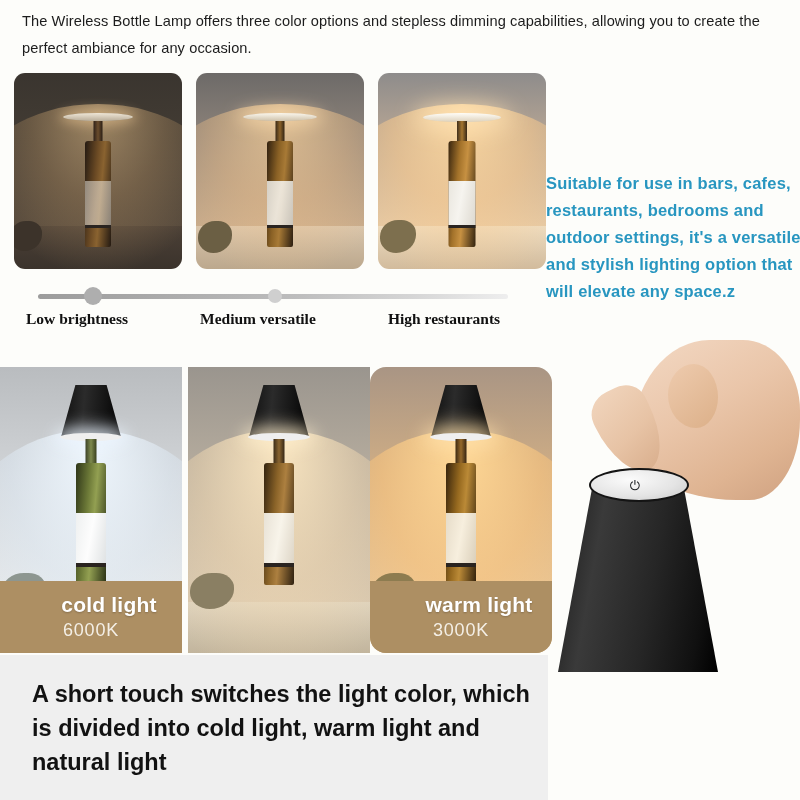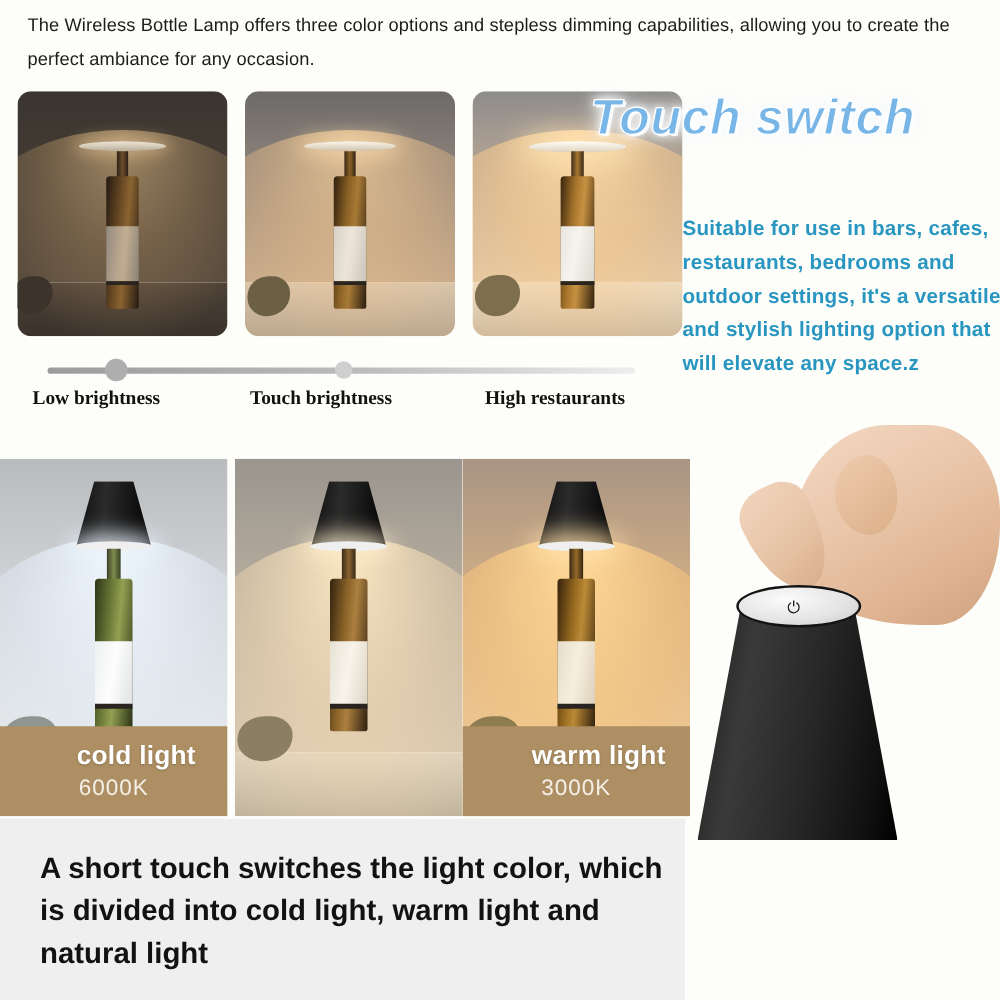--- a/index.html
+++ b/index.html
@@ -104,21 +104,21 @@
     color: #2896c0; letter-spacing: .2px;
   }
 
   
   .ct-grid { position: absolute; left: 0px; top: 367px; width: 550px; height: 286px; }
   .ct-cell {
     position: absolute; top: 0; width: 182px; height: 286px; overflow: hidden;
   }
   .ct-cell.c0 { left: 0px; }
   .ct-cell.c1 { left: 188px; }
-  .ct-cell.c2 { left: 370px; }
+  .ct-cell.c2 { left: 370px; border-radius: 16px; }
 
   .shade {
     position: absolute; left: 50%; transform: translateX(-50%);
     background: linear-gradient(95deg,#0d0d0d 0%,#2b2b2b 38%,#141414 72%,#000 100%);
   }
   .shade-rim {
     position: absolute; left: 50%; transform: translateX(-50%);
     background: #efefef; border-radius: 50%;
   }
 
@@ -234,25 +234,24 @@
   </div>
 
   <div class="slider-wrap">
     <div class="track"></div>
     <div class="knob k1"></div>
     <div class="knob k2"></div>
   </div>
 
   <div class="bright-labels">
     <span class="blabel l0">Low brightness</span>
-    <span class="blabel l1">Touch brightness</span>
+    <span class="blabel l1">Medium versatile</span>
     <span class="blabel l2">High restaurants</span>
   </div>
 
-  <div class="touch-title">Touch switch</div>
   <p class="blue-par">Suitable for use in bars, cafes, restaurants, bedrooms and outdoor settings, it's a versatile and stylish lighting option that will elevate any space.z</p>
 
   <div class="ct-grid">
 
     <div class="ct-cell c0">
       <div class="scene">
         <div class="wall" style="height:82%;background:linear-gradient(180deg,#b9bcbf 0%,#d2d5d8 48%,#e7e9ea 100%);"></div>
         <div class="table" style="height:18%;background:linear-gradient(180deg,#dde0e2 0%,#c6cacd 100%);"></div>
         <div class="glow" style="top:22%;background:radial-gradient(ellipse at 50% 8%, rgba(240,248,255,.95) 0%, rgba(225,238,250,.42) 42%, rgba(220,235,250,0) 76%);"></div>
         <div class="plant" style="left:2px;bottom:44px;width:44px;height:36px;background:#8d9690;"></div>

